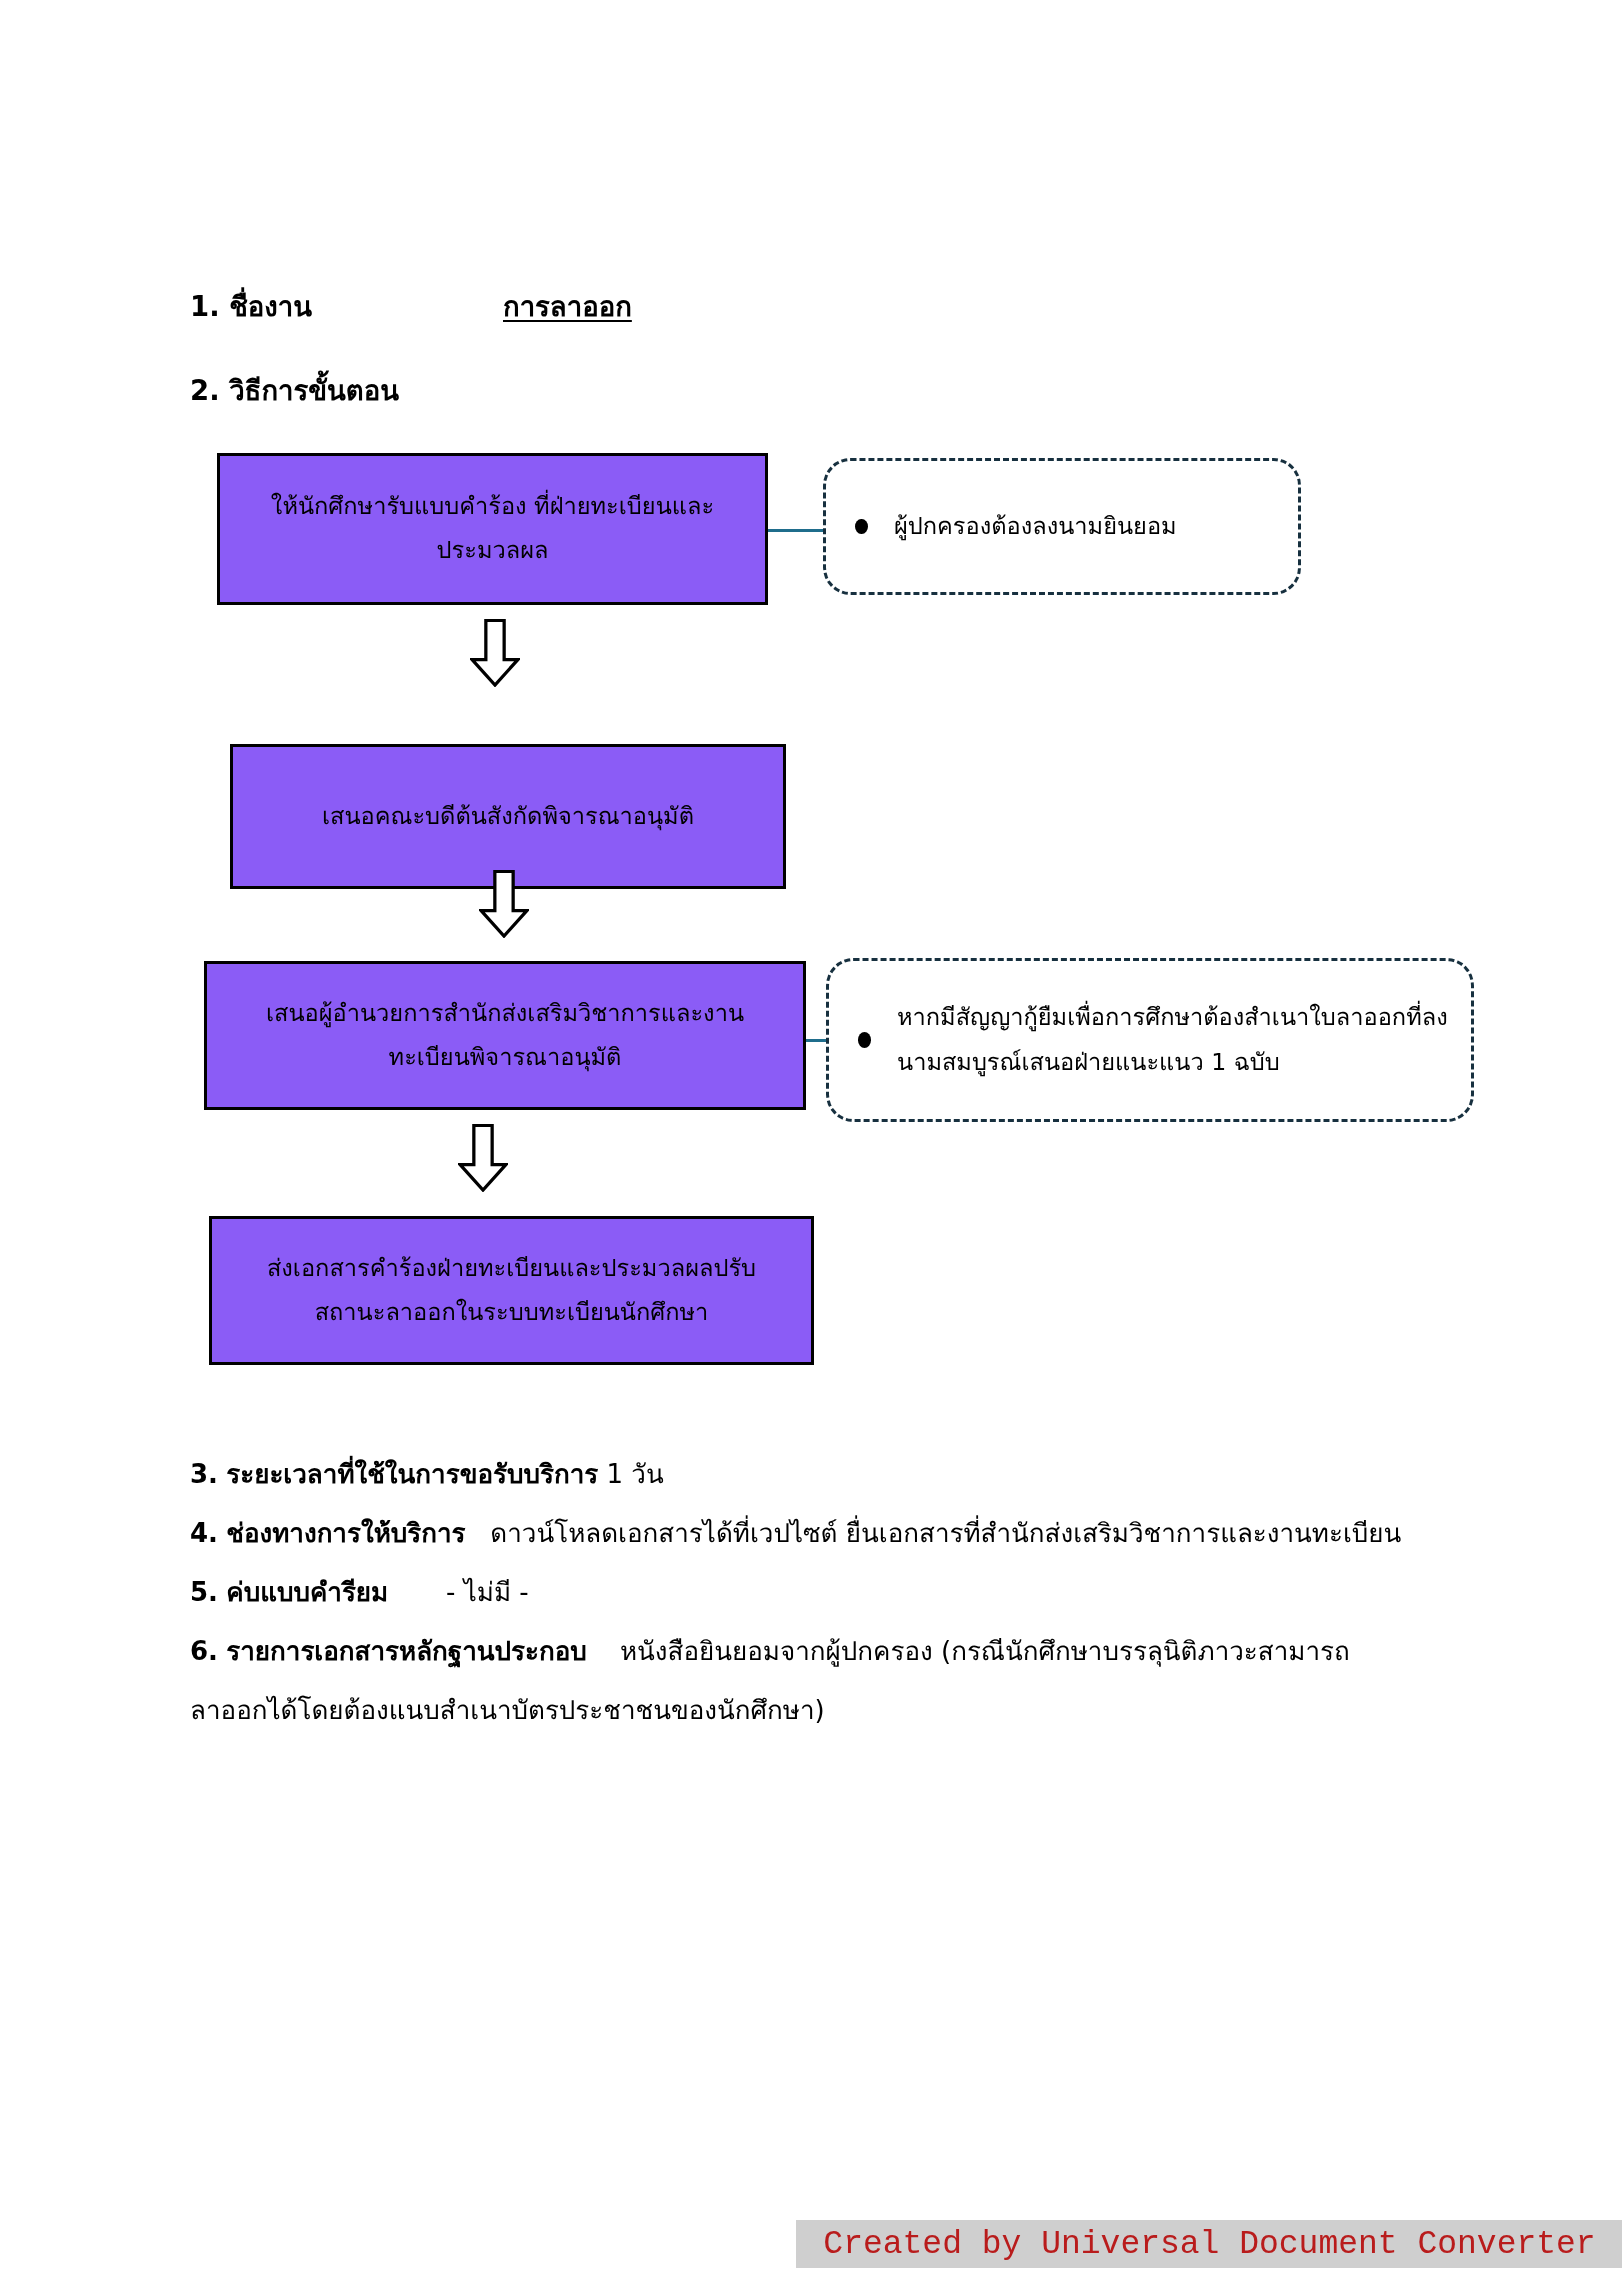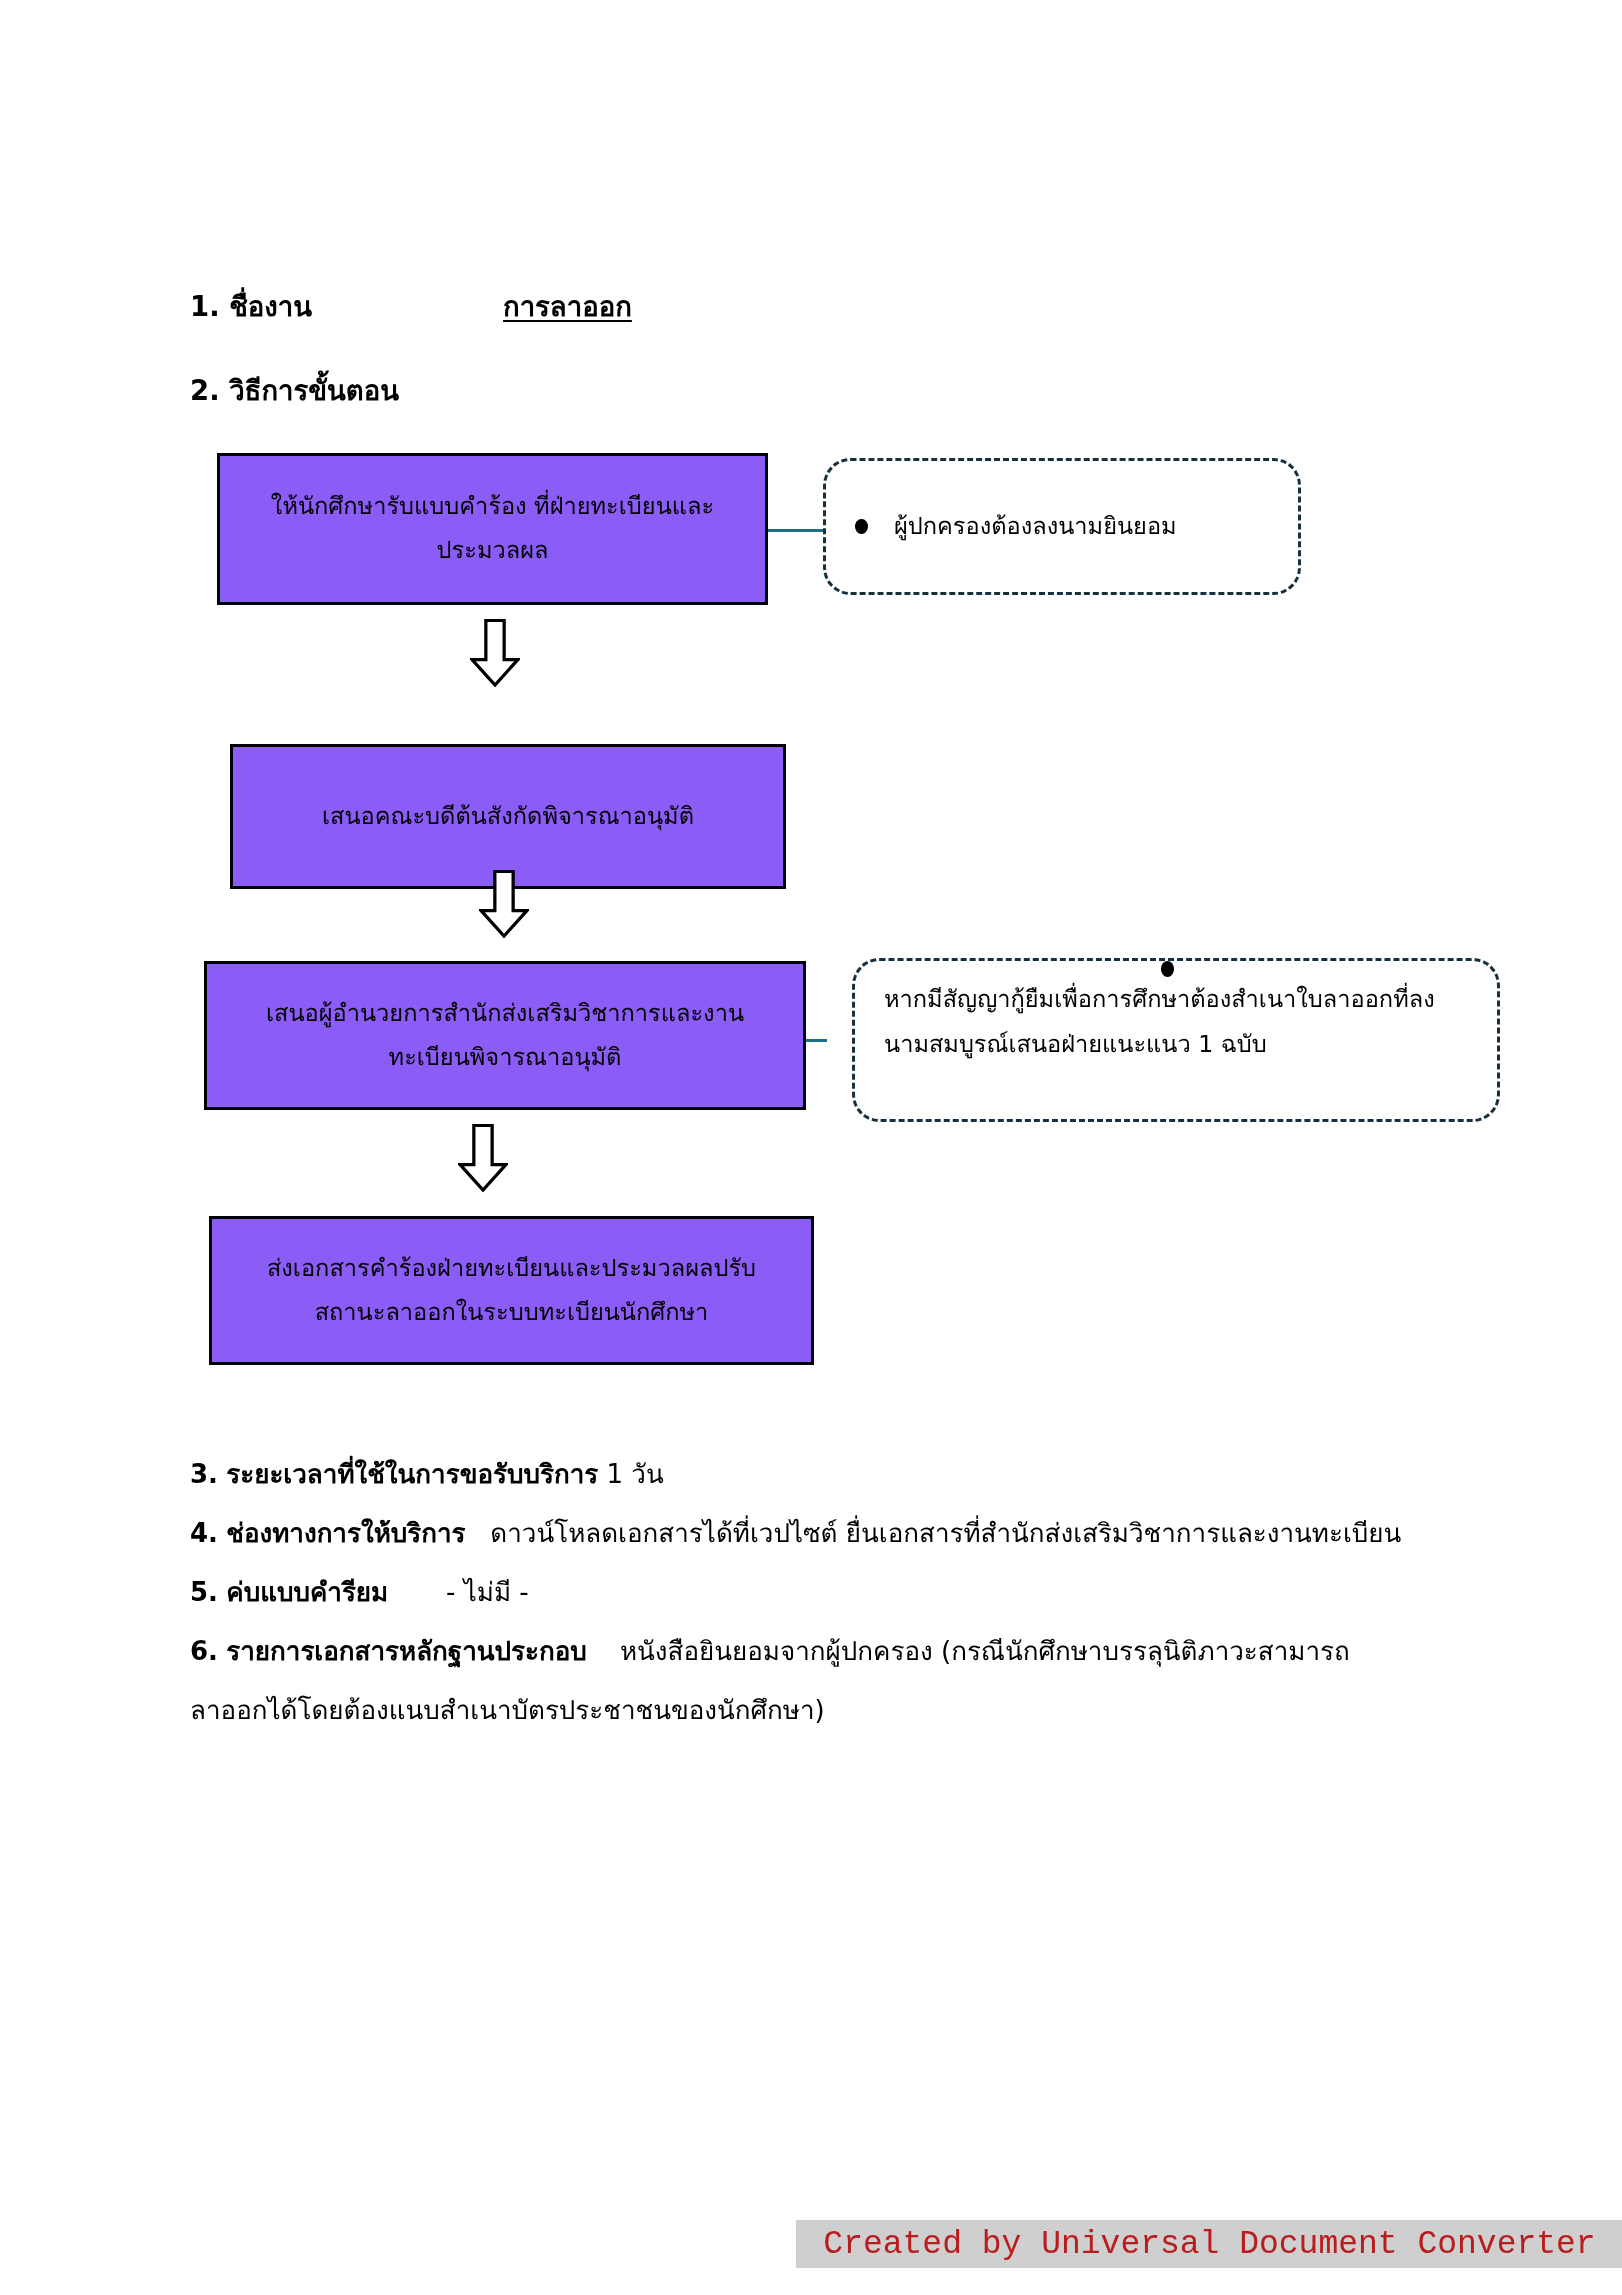--- a/index.html
+++ b/index.html
@@ -94,21 +94,21 @@
     border-radius: 50%;
     background: #000000;
     margin-right: 26px;
   }
   .callout-text {
     font-size: 23.6px;
     line-height: 1.9;
     text-align: left;
   }
   #callout-1 { left: 823px; top: 458px; width: 478px; height: 137px; }
-  #callout-2 { left: 852px; top: 958px; width: 648px; height: 164px; flex-direction: column; }
+  #callout-2 { left: 826px; top: 958px; width: 648px; height: 164px; }
 
   
   .connector {
     position: absolute;
     height: 2.6px;
     background: #1f6d8c;
   }
   #connector-1 { left: 768px; top: 529px; width: 56px; }
   #connector-2 { left: 806px; top: 1039px; width: 21px; }
 

